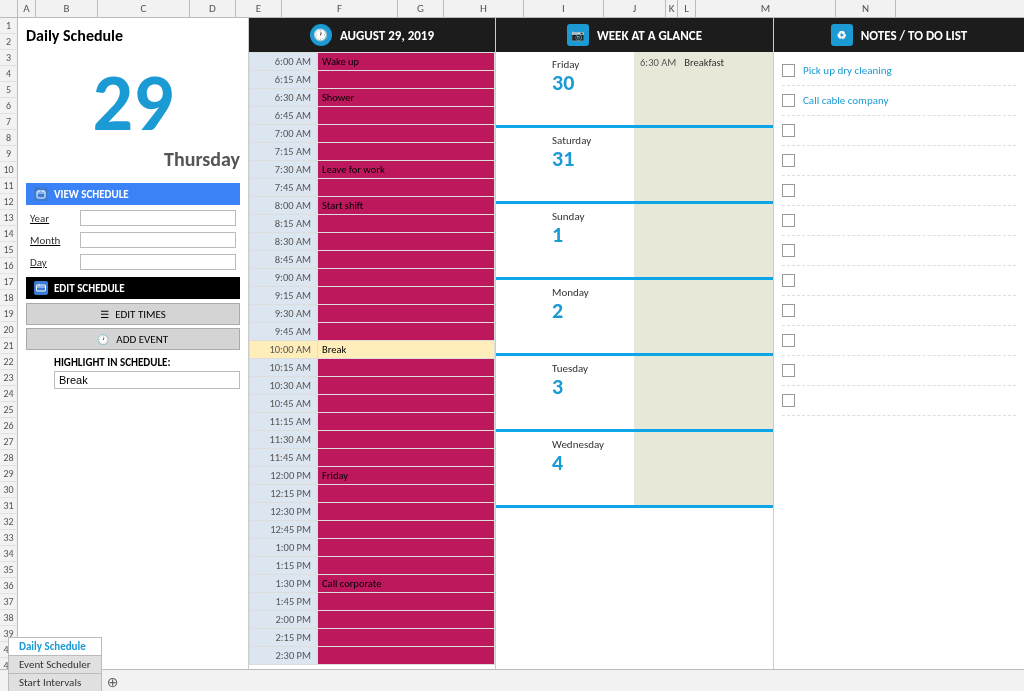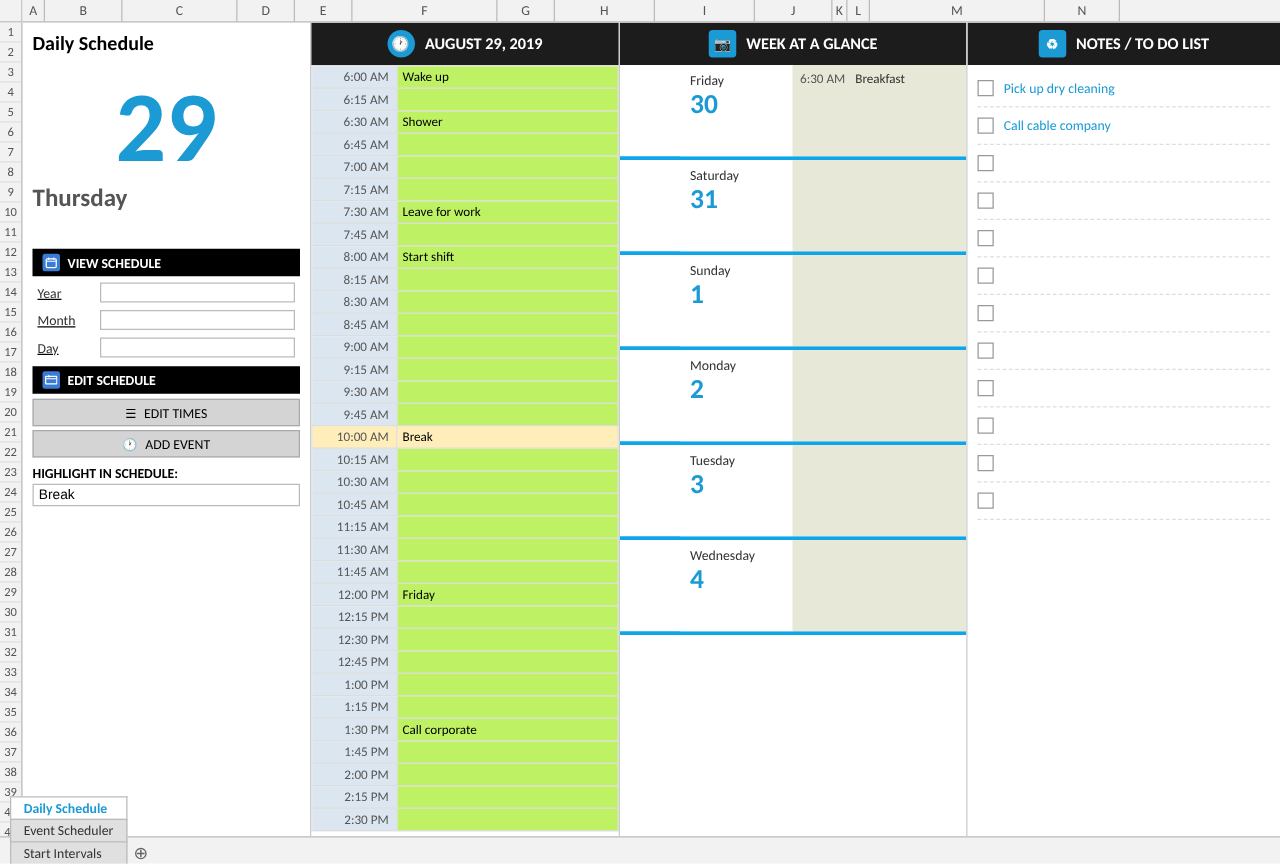--- a/index.html
+++ b/index.html
@@ -89,26 +89,26 @@
       color: #1b9ad4;
       line-height: 1;
       text-align: center;
       padding: 10px 0 4px 0;
     }
 
     .day-name {
       font-size: 20px;
       font-weight: bold;
       color: #555;
-      text-align: left;
-      padding-bottom: 28px;
+      text-align: right;
+      padding-bottom: 12px;
     }
 
     .view-schedule-header {
-      background: #000000;
+      background: #3b82f6;
       color: #fff;
       font-size: 11px;
       font-weight: bold;
       padding: 4px 8px;
       display: flex;
       align-items: center;
       gap: 6px;
       margin-bottom: 4px;
     }
 
@@ -163,20 +163,21 @@
       background: #d4d4d4;
       border: 1px solid #aaa;
       font-size: 11px;
       cursor: pointer;
       margin-bottom: 3px;
       gap: 6px;
     }
 
     .highlight-section {
       margin-top: 6px;
+      margin-left: 28px;
     }
     .highlight-label {
       font-size: 11px;
       font-weight: bold;
       color: #000;
       margin-bottom: 2px;
     }
     .highlight-input {
       width: 100%;
       height: 18px;
@@ -234,21 +235,21 @@
 
     .schedule-table tr td:first-child {
       width: 68px;
       color: #555;
       background: #dce6f1;
       text-align: right;
       padding-right: 6px;
     }
 
     .schedule-table tr td:last-child {
-      background: #bef264;
+      background: #be185d;
     }
 
     .highlight-row td {
       background: #ffeeba !important;
     }
 
     
     .week-panel {
       width: 278px;
       border-right: 1px solid #ccc;

